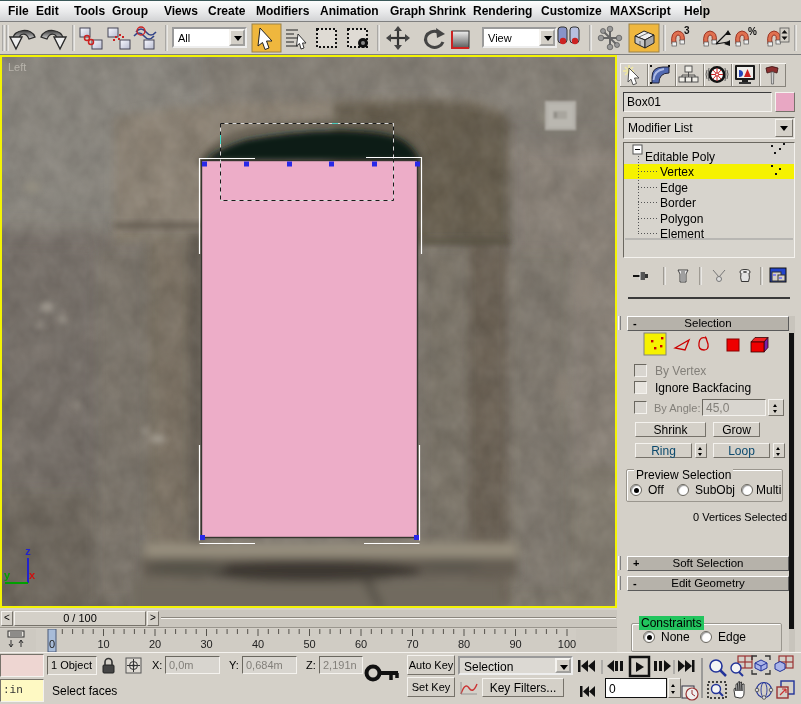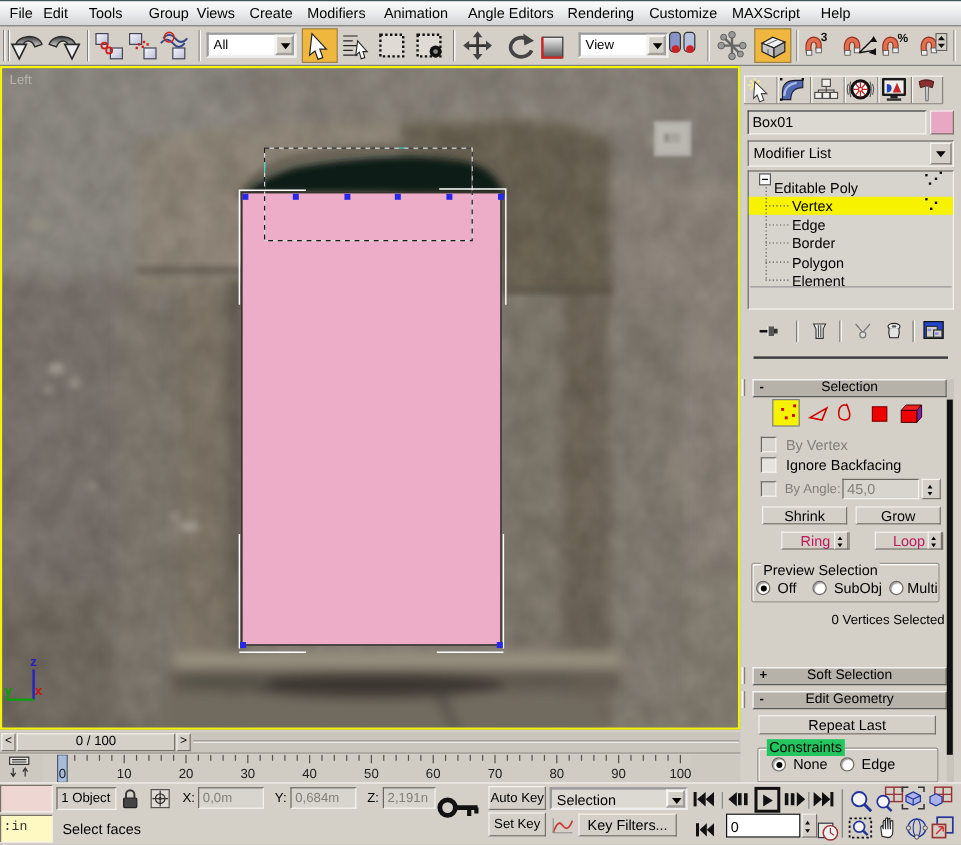--- a/index.html
+++ b/index.html
@@ -1,24 +1,24 @@
 <!DOCTYPE html>
 <html><head>
 <meta charset="utf-8">
 <style>
 * { margin:0; padding:0; box-sizing:border-box; }
 html,body { width:801px; height:704px; overflow:hidden; }
 body { font-family:"Liberation Sans", sans-serif; background:#d4d0c8; position:relative; }
 .abs { position:absolute; }
 
 #menubar {
-  left:0; top:0; width:801px; height:21px;
+  left:0; top:0; width:701px; height:21px;
   background:linear-gradient(#fdfdfd,#e8e9ea 55%,#d2d3d5);
   border-top:1px solid #3c5a5a;
-  font-size:12px; color:#000;
+  font-size:12px; color:#000;font-weight:bold;
 }
 #menubar span { position:absolute; top:3px; }
 
 #toolbar {
   left:0; top:21px; width:801px; height:34px;
   background:#d4d0c8;
   border-top:1px solid #808080;
   border-bottom:1px solid #808080;
 }
 .combo {
@@ -43,44 +43,44 @@
   background:#b6b2aa;
   border:1px solid; border-color:#fff #5a5a5a #5a5a5a #fff;
   font-size:11.5px; color:#000; text-align:center; line-height:13px;
 }
 .rollout .pm { position:absolute; left:5px; top:0px; font-size:11px; font-weight:bold; }
 .btn3d {
   position:absolute; background:#d4d0c8;
   border:1px solid; border-color:#f4f2ee #76726a #76726a #f4f2ee;
   font-size:12px; color:#000; text-align:center;
 }
-.btn3d.disabled { color:#be185d;margin-left:16px; }
+.btn3d.disabled { color:#0c4a6e; }
 .sunken { position:absolute; background:#dcd8d0; border:1px solid; border-color:#6a675f #f4f2ee #f4f2ee #6a675f; }
 .check { position:absolute; width:13px; height:13px; background:#e6e3dd; border:1px solid; border-color:#6a675f #f4f2ee #f4f2ee #6a675f; }
 .radio { position:absolute; width:12px; height:12px; background:#fff; border-radius:50%; border:1px solid #6a675f; box-shadow:inset 1px 1px 1px #999; }
 .lbl { position:absolute; font-size:12px; color:#000; white-space:nowrap; }
 .lbl.gray { color:#827f79; }
 .group { position:absolute; border:1px solid #9a968e; border-radius:2px; box-shadow:1px 1px 0 #fff inset; }
 .spin { position:absolute; width:16px; background:#d4d0c8; border:1px solid; border-color:#f4f2ee #76726a #76726a #f4f2ee; }
 
 #bottombar { left:0; top:610px; width:801px; height:94px; }
 </style>
 </head>
 <body>
 
 <div id="menubar" class="abs">
   <span style="left:8px">File</span>
   <span style="left:36px">Edit</span>
   <span style="left:74px">Tools</span>
-  <span style="left:124px">Group</span>
+  <span style="left:112px">Group</span>
   <span style="left:164px">Views</span>
   <span style="left:208px">Create</span>
   <span style="left:256px">Modifiers</span>
   <span style="left:320px">Animation</span>
-  <span style="left:390px">Angle Editors</span>
+  <span style="left:390px">Graph Shrink</span>
   <span style="left:473px">Rendering</span>
   <span style="left:541px">Customize</span>
   <span style="left:610px">MAXScript</span>
   <span style="left:684px">Help</span>
 </div>
 
 <div id="toolbar" class="abs">
 <svg width="801" height="32" style="position:absolute;left:0;top:0">
   <defs>
     <linearGradient id="arrgr" x1="0" y1="0" x2="0" y2="1">
@@ -576,21 +576,21 @@
   <div class="lbl" style="left:38px;top:326px">Ignore Backfacing</div>
   <div class="check" style="left:17px;top:346px;background:#d8d5cf"></div>
   <div class="lbl gray" style="left:37px;top:347px;font-size:11px">By Angle:</div>
   <div class="sunken" style="left:85px;top:344px;width:64px;height:17px;background:#d8d5cf"></div>
   <div class="lbl gray" style="left:89px;top:346px">45,0</div>
   <div class="spin" style="left:151px;top:344px;height:17px">
     <div class="abs" style="left:4px;top:2px;border:2.5px solid transparent;border-bottom:3.5px solid #000"></div>
     <div class="abs" style="left:4px;top:10px;border:2.5px solid transparent;border-top:3.5px solid #000"></div>
   </div>
   <div class="btn3d" style="left:18px;top:367px;width:71px;height:15px">Shrink</div>
-  <div class="btn3d" style="left:96px;top:367px;width:71px;height:15px">Grow</div>
+  <div class="btn3d" style="left:96px;top:367px;width:47px;height:15px">Grow</div>
   <div class="btn3d disabled" style="left:18px;top:388px;width:57px;height:15px">Ring</div>
   <div class="spin" style="left:78px;top:388px;height:15px;width:12px">
     <div class="abs" style="left:2px;top:1px;border:2.5px solid transparent;border-bottom:3.5px solid #000"></div>
     <div class="abs" style="left:2px;top:9px;border:2.5px solid transparent;border-top:3.5px solid #000"></div>
   </div>
   <div class="btn3d disabled" style="left:96px;top:388px;width:57px;height:15px">Loop</div>
   <div class="spin" style="left:156px;top:388px;height:15px;width:12px">
     <div class="abs" style="left:2px;top:1px;border:2.5px solid transparent;border-bottom:3.5px solid #000"></div>
     <div class="abs" style="left:2px;top:9px;border:2.5px solid transparent;border-top:3.5px solid #000"></div>
   </div>
@@ -600,21 +600,20 @@
   <div class="abs" style="left:16.5px;top:432.5px;width:5px;height:5px;border-radius:50%;background:#000"></div>
   <div class="lbl" style="left:31px;top:428px">Off</div>
   <div class="radio" style="left:60px;top:429px"></div>
   <div class="lbl" style="left:78px;top:428px">SubObj</div>
   <div class="radio" style="left:124px;top:429px"></div>
   <div class="lbl" style="left:139px;top:428px">Multi</div>
   <div class="lbl" style="left:76px;top:456px;font-size:11px">0 Vertices Selected</div>
 
   <div class="rollout" style="top:501px"><span class="pm">+</span>Soft Selection</div>
   <div class="rollout" style="top:521px"><span class="pm">-</span>Edit Geometry</div>
-  <div class="btn3d" style="left:15px;top:541px;width:148px;height:16px">Repeat Last</div>
   <div class="group" style="left:14px;top:568px;width:151px;height:29px"></div>
   <div class="lbl" style="left:22px;top:561px;background:#22c55e;padding:0 2px">Constraints</div>
   <div class="radio" style="left:26px;top:576px"></div>
   <div class="abs" style="left:29.5px;top:579.5px;width:5px;height:5px;border-radius:50%;background:#000"></div>
   <div class="lbl" style="left:44px;top:575px">None</div>
   <div class="radio" style="left:83px;top:576px"></div>
   <div class="lbl" style="left:101px;top:575px">Edge</div>
 
   <div class="abs" style="left:172px;top:261px;width:6px;height:336px;background:#c8c4bc"></div>
   <div class="abs" style="left:172px;top:278px;width:5px;height:296px;background:#111"></div>

